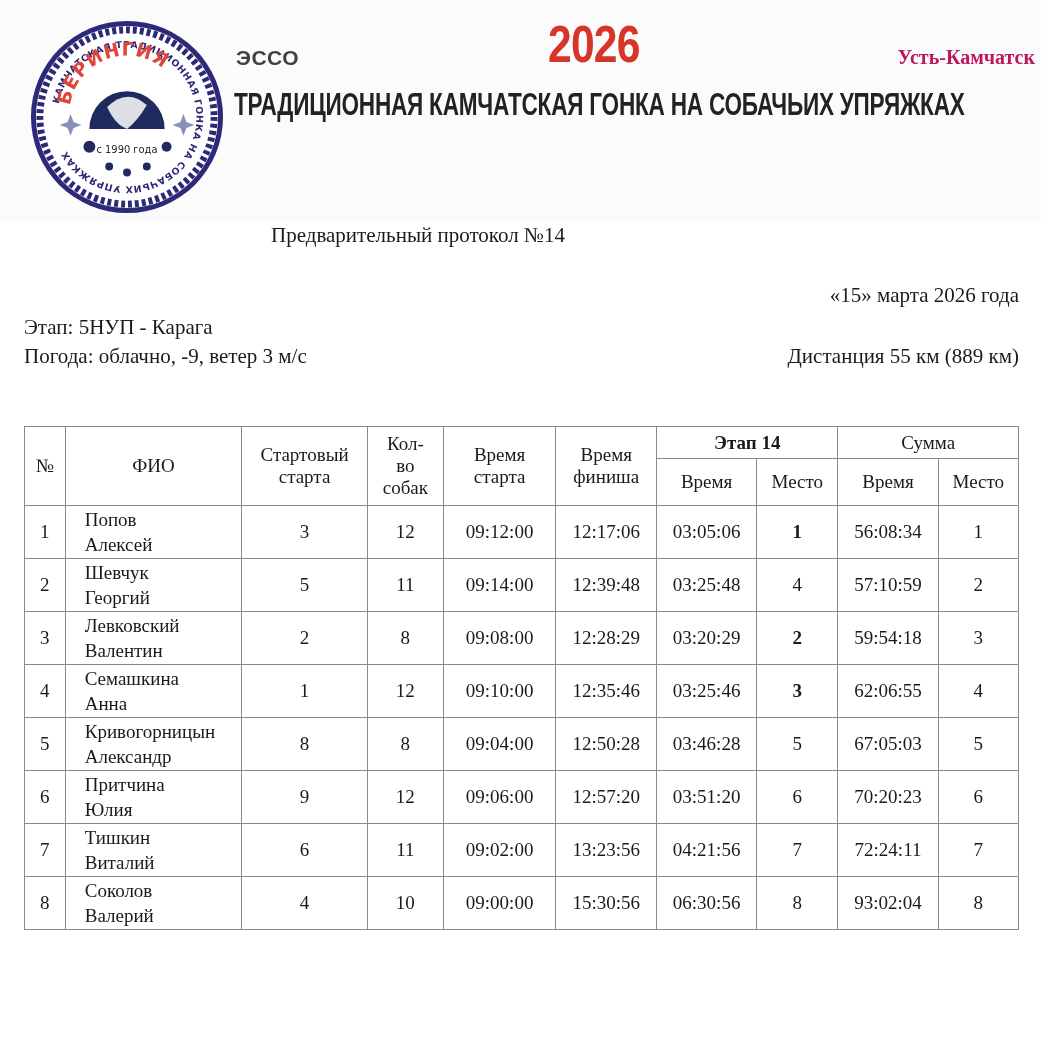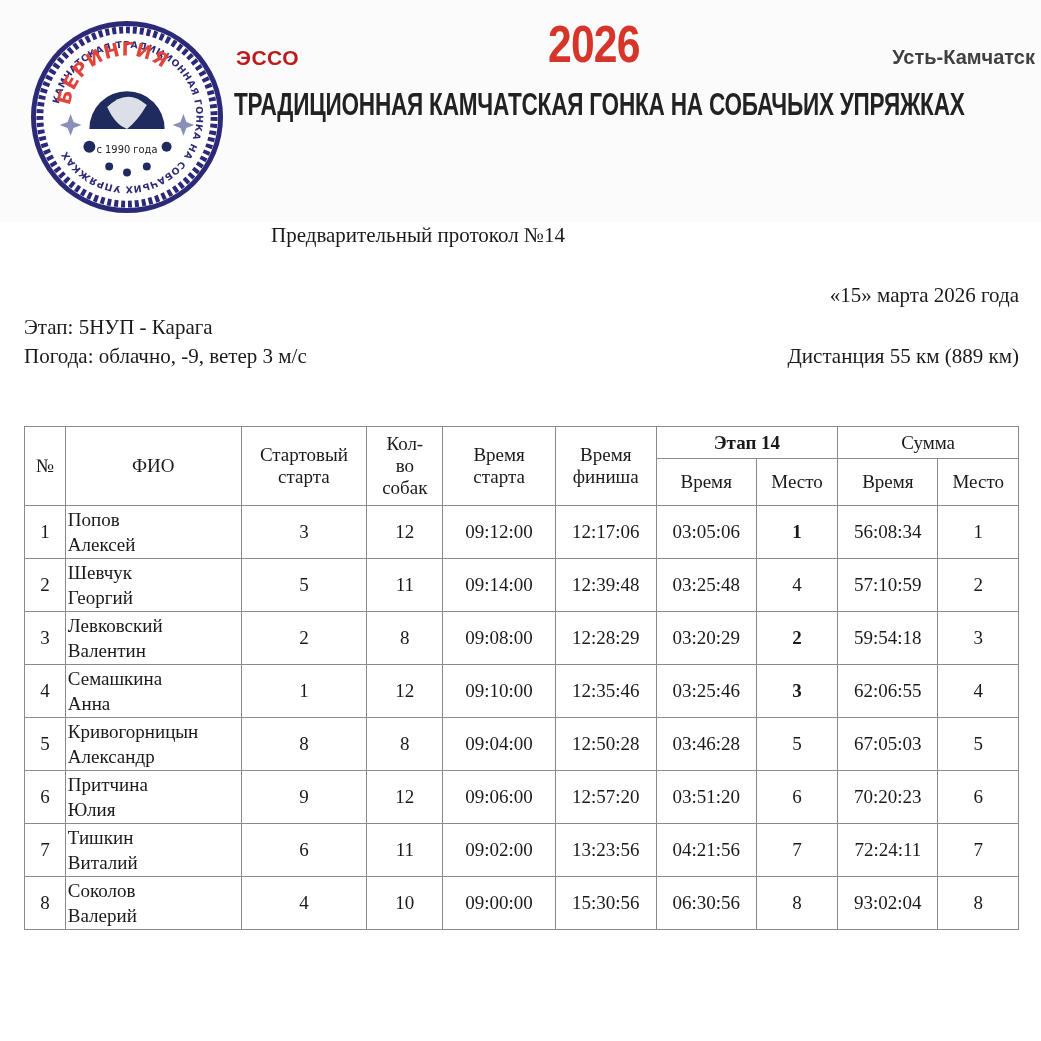--- a/index.html
+++ b/index.html
@@ -1,33 +1,33 @@
 <!DOCTYPE html>
 <html><head>
 <meta charset="utf-8">
 <style>
   html, body { margin:0; padding:0; background:#ffffff; }
   body { width:1041px; height:1041px; position:relative; overflow:hidden; font-family:"Liberation Serif", serif; color:#1a1a1a; }
   .banner { position:absolute; left:0; top:0; width:1041px; height:222px; background:#fbfbfb; }
   .logo { position:absolute; left:28px; top:18px; width:198px; height:198px; }
-  .esso { position:absolute; left:236px; top:46px; font-family:"Liberation Sans", sans-serif; font-weight:bold; font-size:21px; color:#b91c1c; letter-spacing:0.5px; }
+  .esso { position:absolute; left:236px; top:46px; font-family:"Liberation Sans", sans-serif; font-weight:bold; font-size:21px; color:#404040; letter-spacing:0.5px; }
   .year { position:absolute; left:548px; top:14px; font-family:"Liberation Sans", sans-serif; font-weight:bold; font-size:52px; color:#d8352a; transform:scaleX(0.82); transform-origin:left top; letter-spacing:-1px; }
-  .city { position:absolute; right:6px; top:46px; font-family:Liberation Sans, sans-serif; font-weight:bold; font-size:20px; color:#404040; }
+  .city { position:absolute; right:6px; top:46px; font-family:Liberation Serif, serif; font-weight:bold; font-size:20px; color:#be185d; }
   .race-title { position:absolute; left:234px; top:86px; font-family:"Liberation Sans", sans-serif; font-weight:bold; font-size:32px; color:#222; transform:scaleX(0.705); transform-origin:left top; white-space:nowrap; letter-spacing:-0.3px; }
   .protocol-title { position:absolute; left:0; width:836px; top:223px; text-align:center; font-size:21px; }
   .date { position:absolute; right:22px; top:283px; font-size:21px; }
   .stage { position:absolute; left:24px; top:315px; font-size:21px; }
   .weather { position:absolute; left:24px; top:344px; font-size:21px; }
   .distance { position:absolute; right:22px; top:344px; font-size:21px;text-align:center; }
   table.results { position:absolute; left:24px; top:426px; width:995px; border-collapse:collapse; font-size:19px; }
   table.results th, table.results td { border:1.5px solid #8a8a8a; text-align:center; padding:0; font-weight:normal; }
   table.results th { line-height:22px; }
   table.results th.bold { font-weight:bold; }
   table.results td { height:52px; }
-  table.results td.name { text-align:left; padding-left:2px; line-height:25px; }
+  table.results td.name { text-align:left; padding-left:19px; line-height:25px; }
   table.results td.bold { font-weight:bold; }
   .h1row th { height:31px; }
   .h2row th { height:46px; }
 </style>
 </head>
 <body>
 
 <div class="banner">
   <svg class="logo" viewBox="0 0 200 200">
     <circle cx="100" cy="100" r="97" fill="#2c2a78"></circle>

